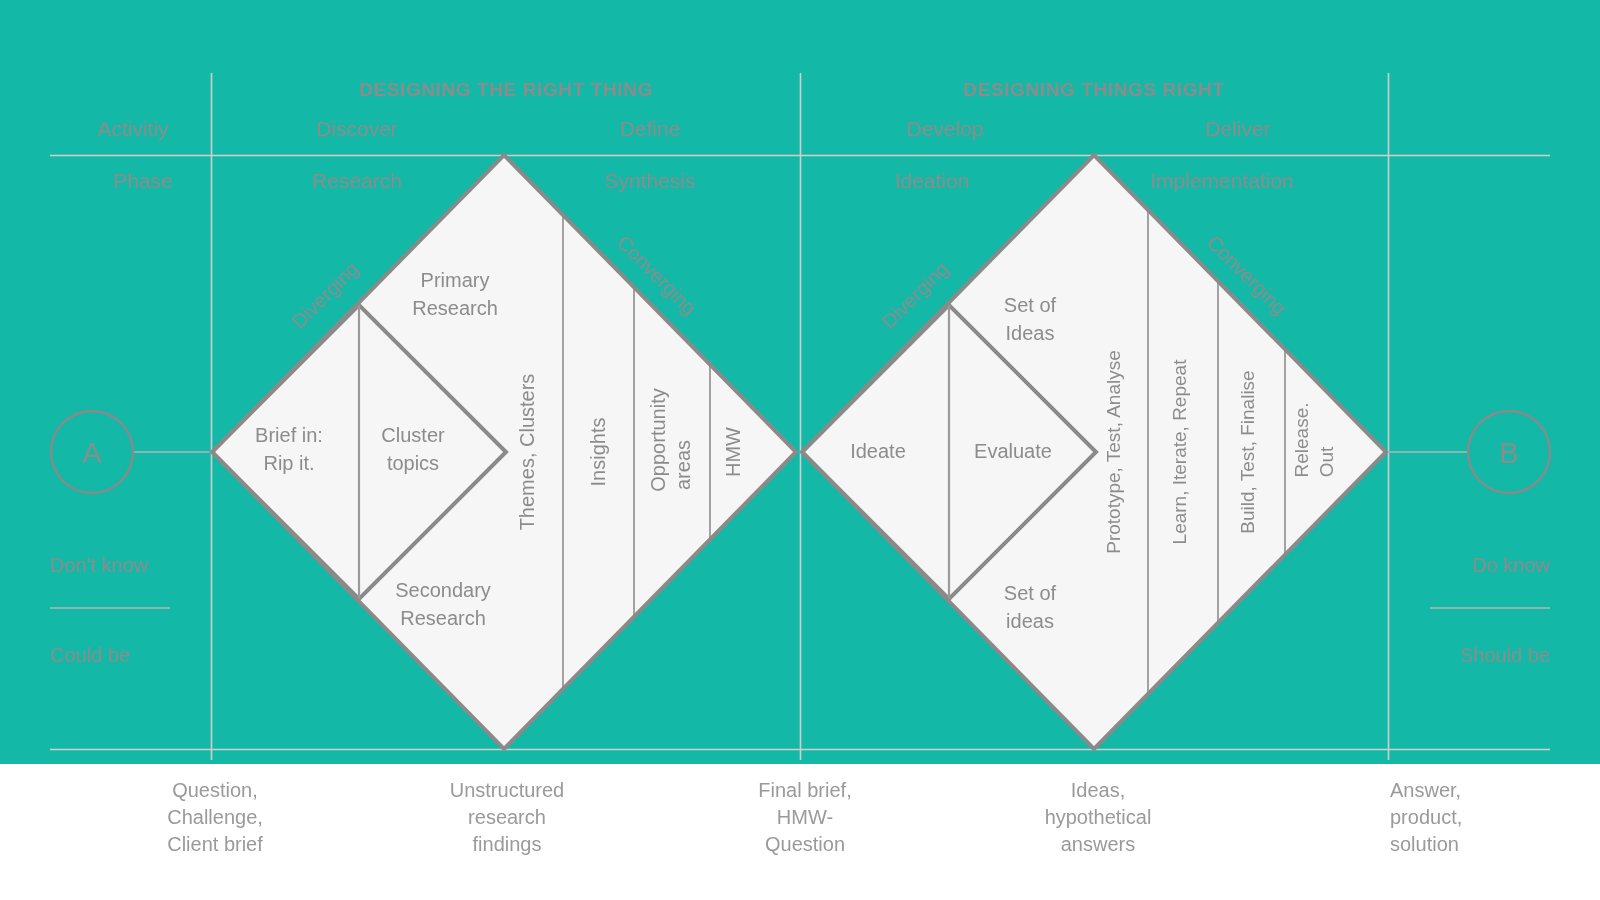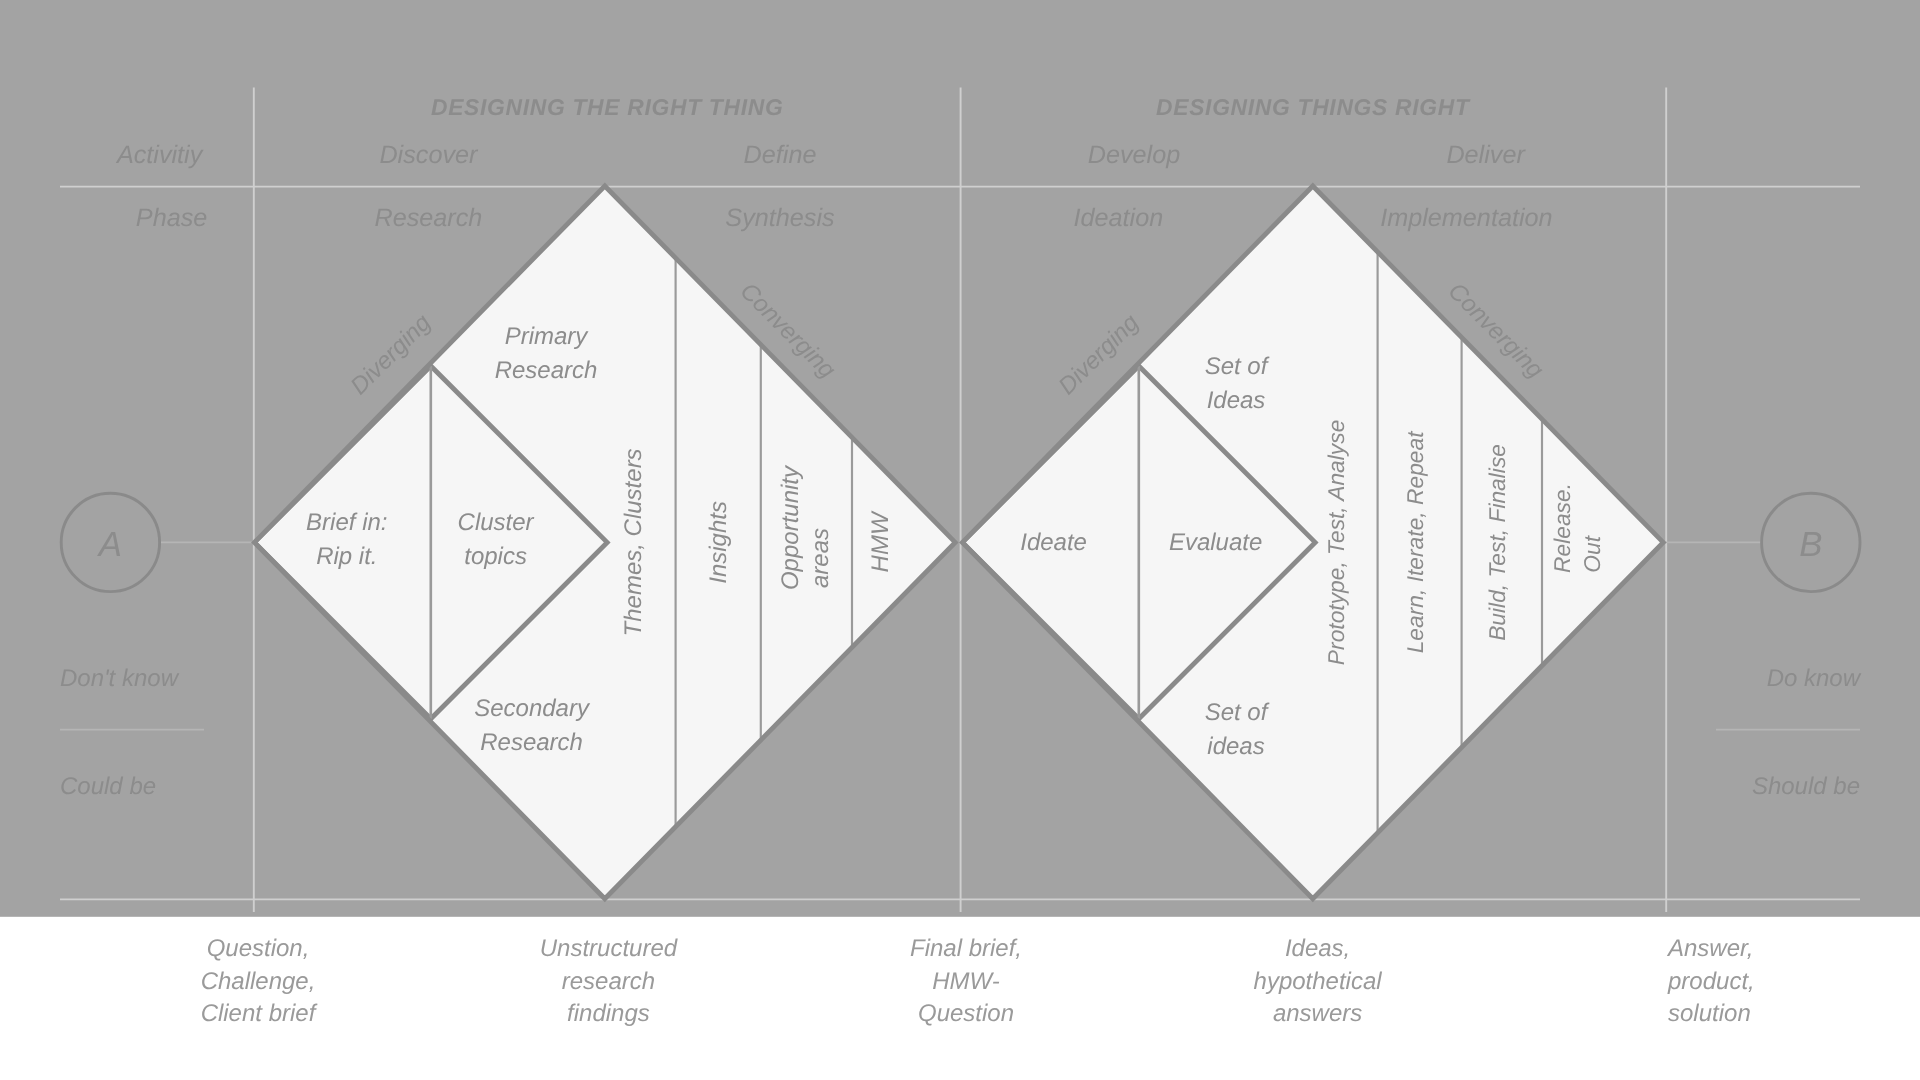--- a/index.html
+++ b/index.html
@@ -1,18 +1,18 @@
 <!DOCTYPE html>
 <html><head>
 <meta charset="utf-8">
 <style>
   html,body{margin:0;padding:0;background:#ffffff;}
   body{width:1600px;height:900px;overflow:hidden;
        font-family:"Liberation Sans","DejaVu Sans",sans-serif;}
-  #stage{position:relative;width:1600px;height:764px;background:#a3a3a3;font-style:italic;}
+  #stage{position:relative;width:1600px;height:764px;background:#14b8a6;}
   svg{position:absolute;top:0;left:0;width:1600px;height:900px;display:block;}
   .gridline{stroke:#cfcfcf;stroke-width:1.6;}
   .rule{stroke:#cfcfcf;stroke-width:1.6;}
   .connector{stroke:#b5b5b5;stroke-width:1.4;}
   .fracline{stroke:#b5b5b5;stroke-width:1.4;}
   .dia-fill{fill:#f6f6f6;}
   .dia-outline{fill:none;stroke:#8a8a8a;stroke-width:4;stroke-linejoin:miter;}
   .inner-outline{fill:none;stroke:#8a8a8a;stroke-width:4;}
   .band{stroke:#9a9a9a;stroke-width:1.8;}
   .spine{stroke:#9a9a9a;stroke-width:2.2;}

